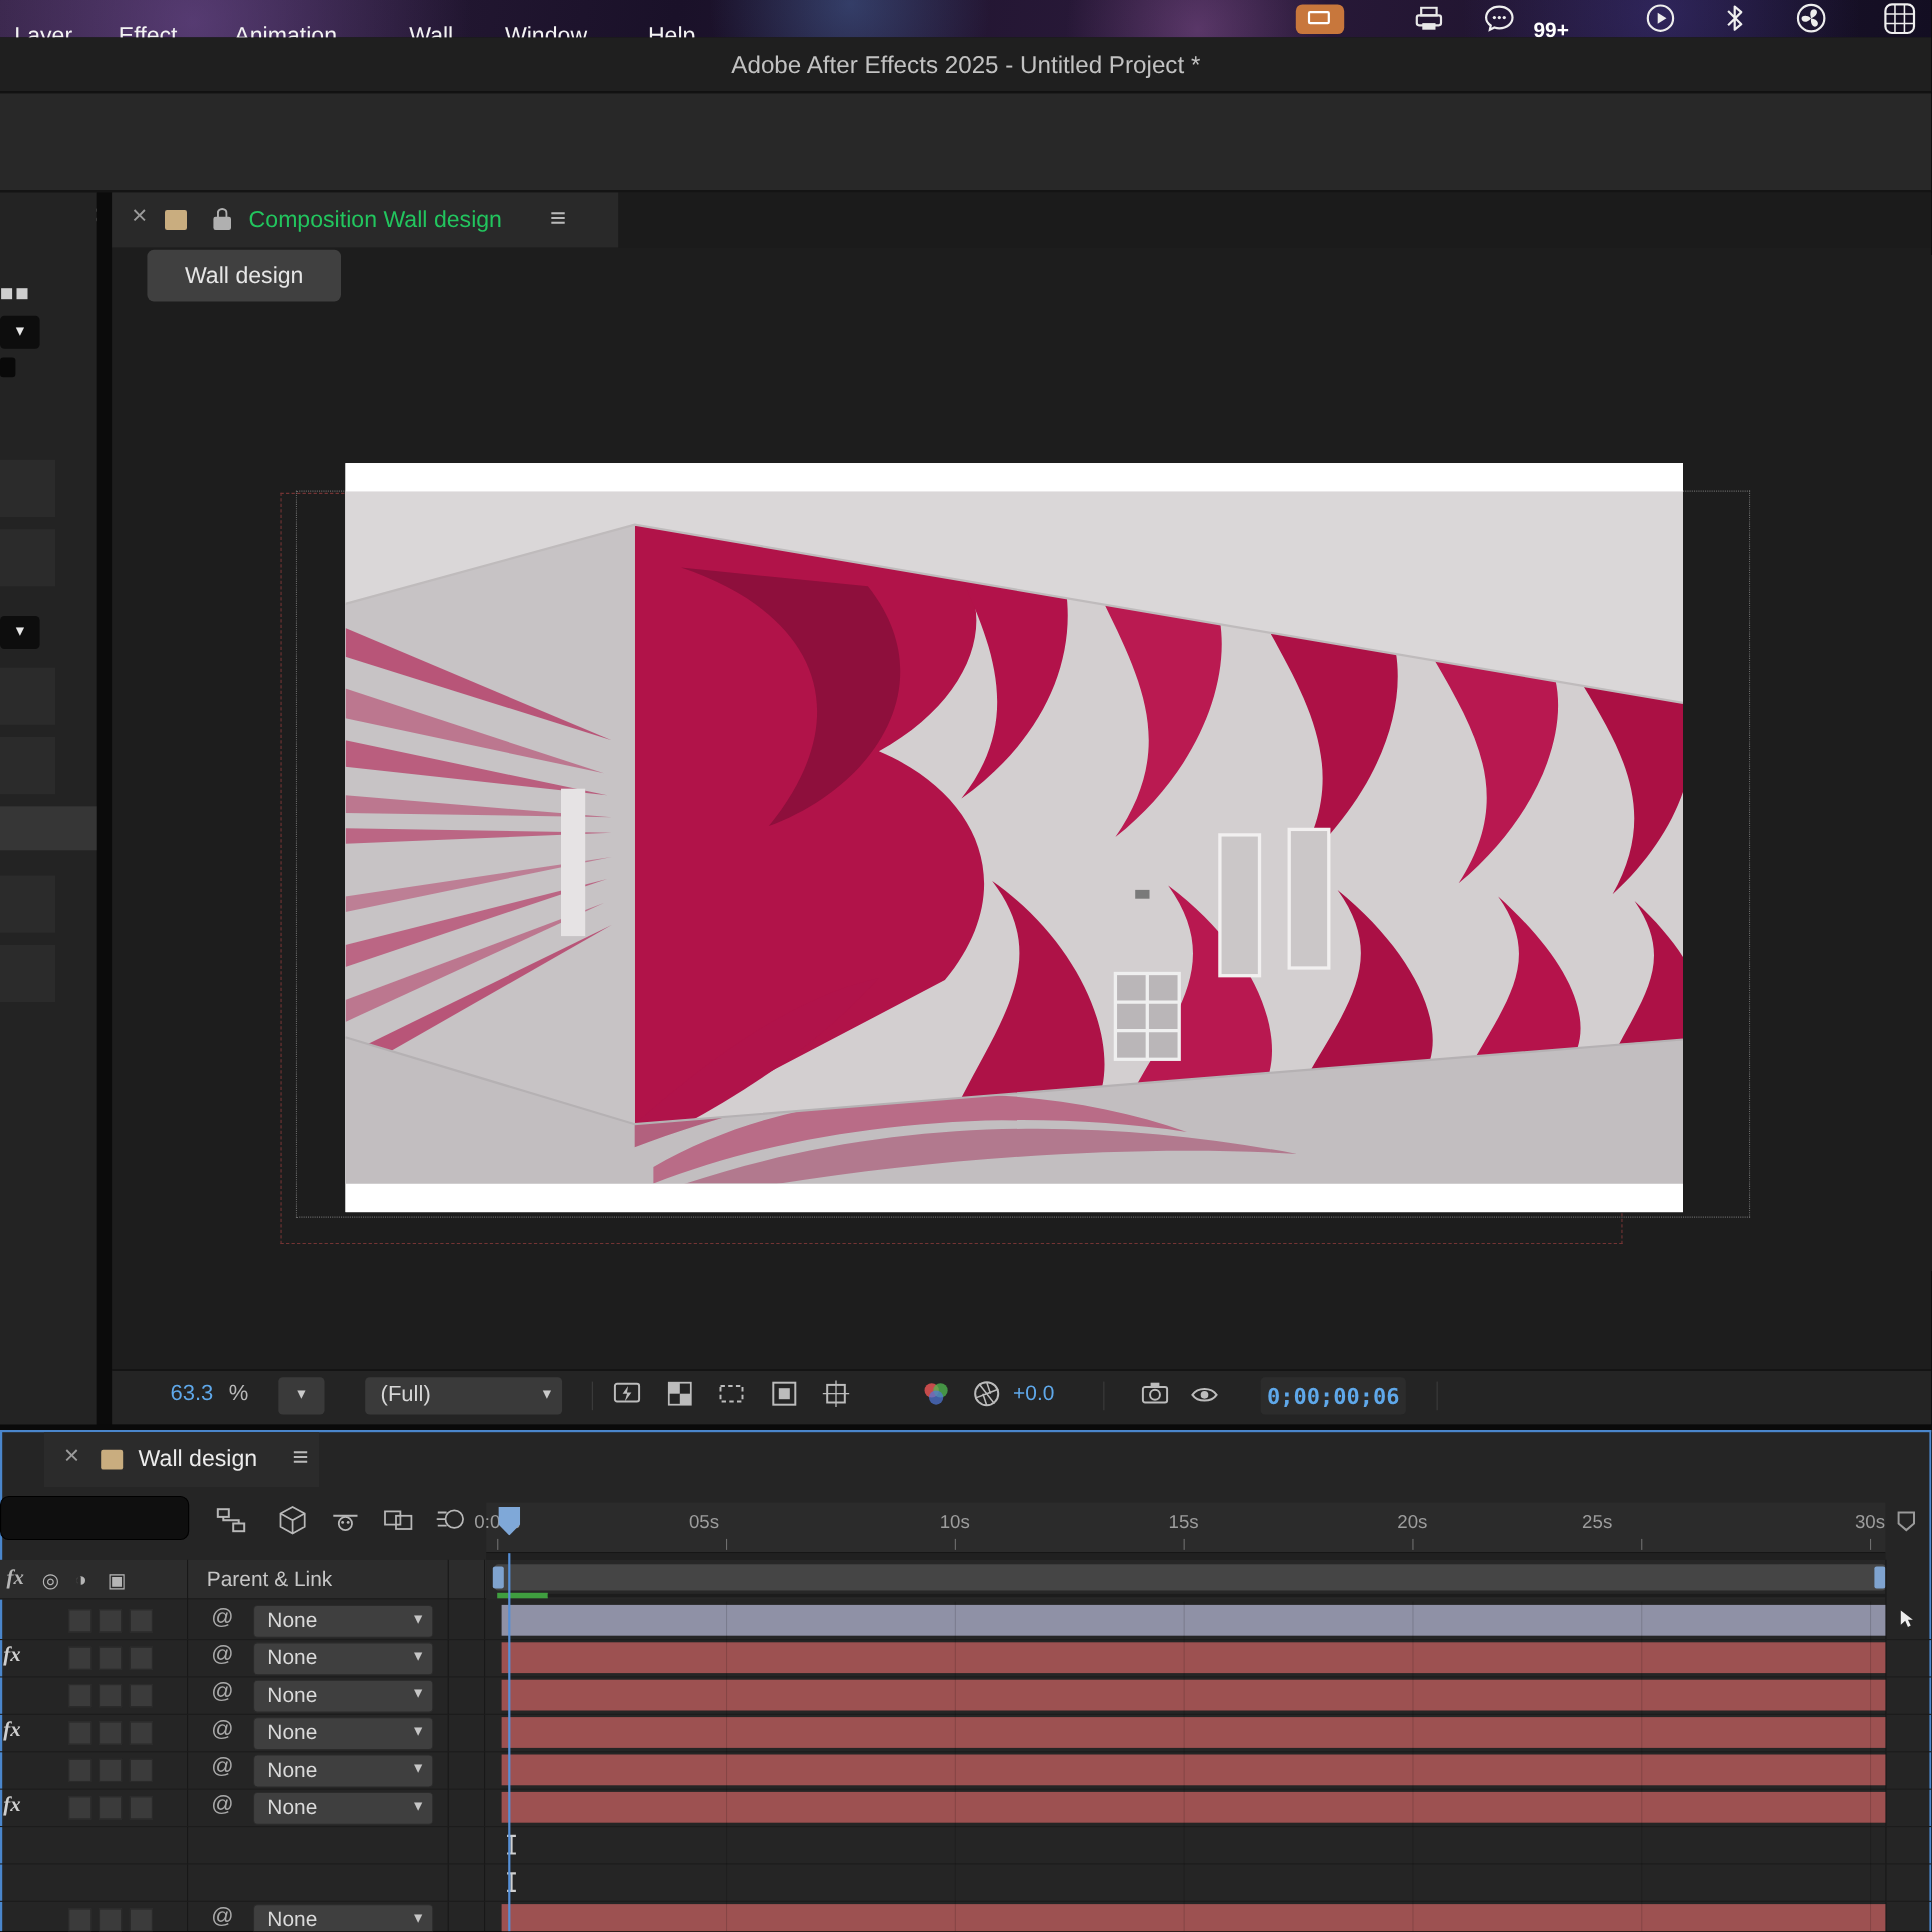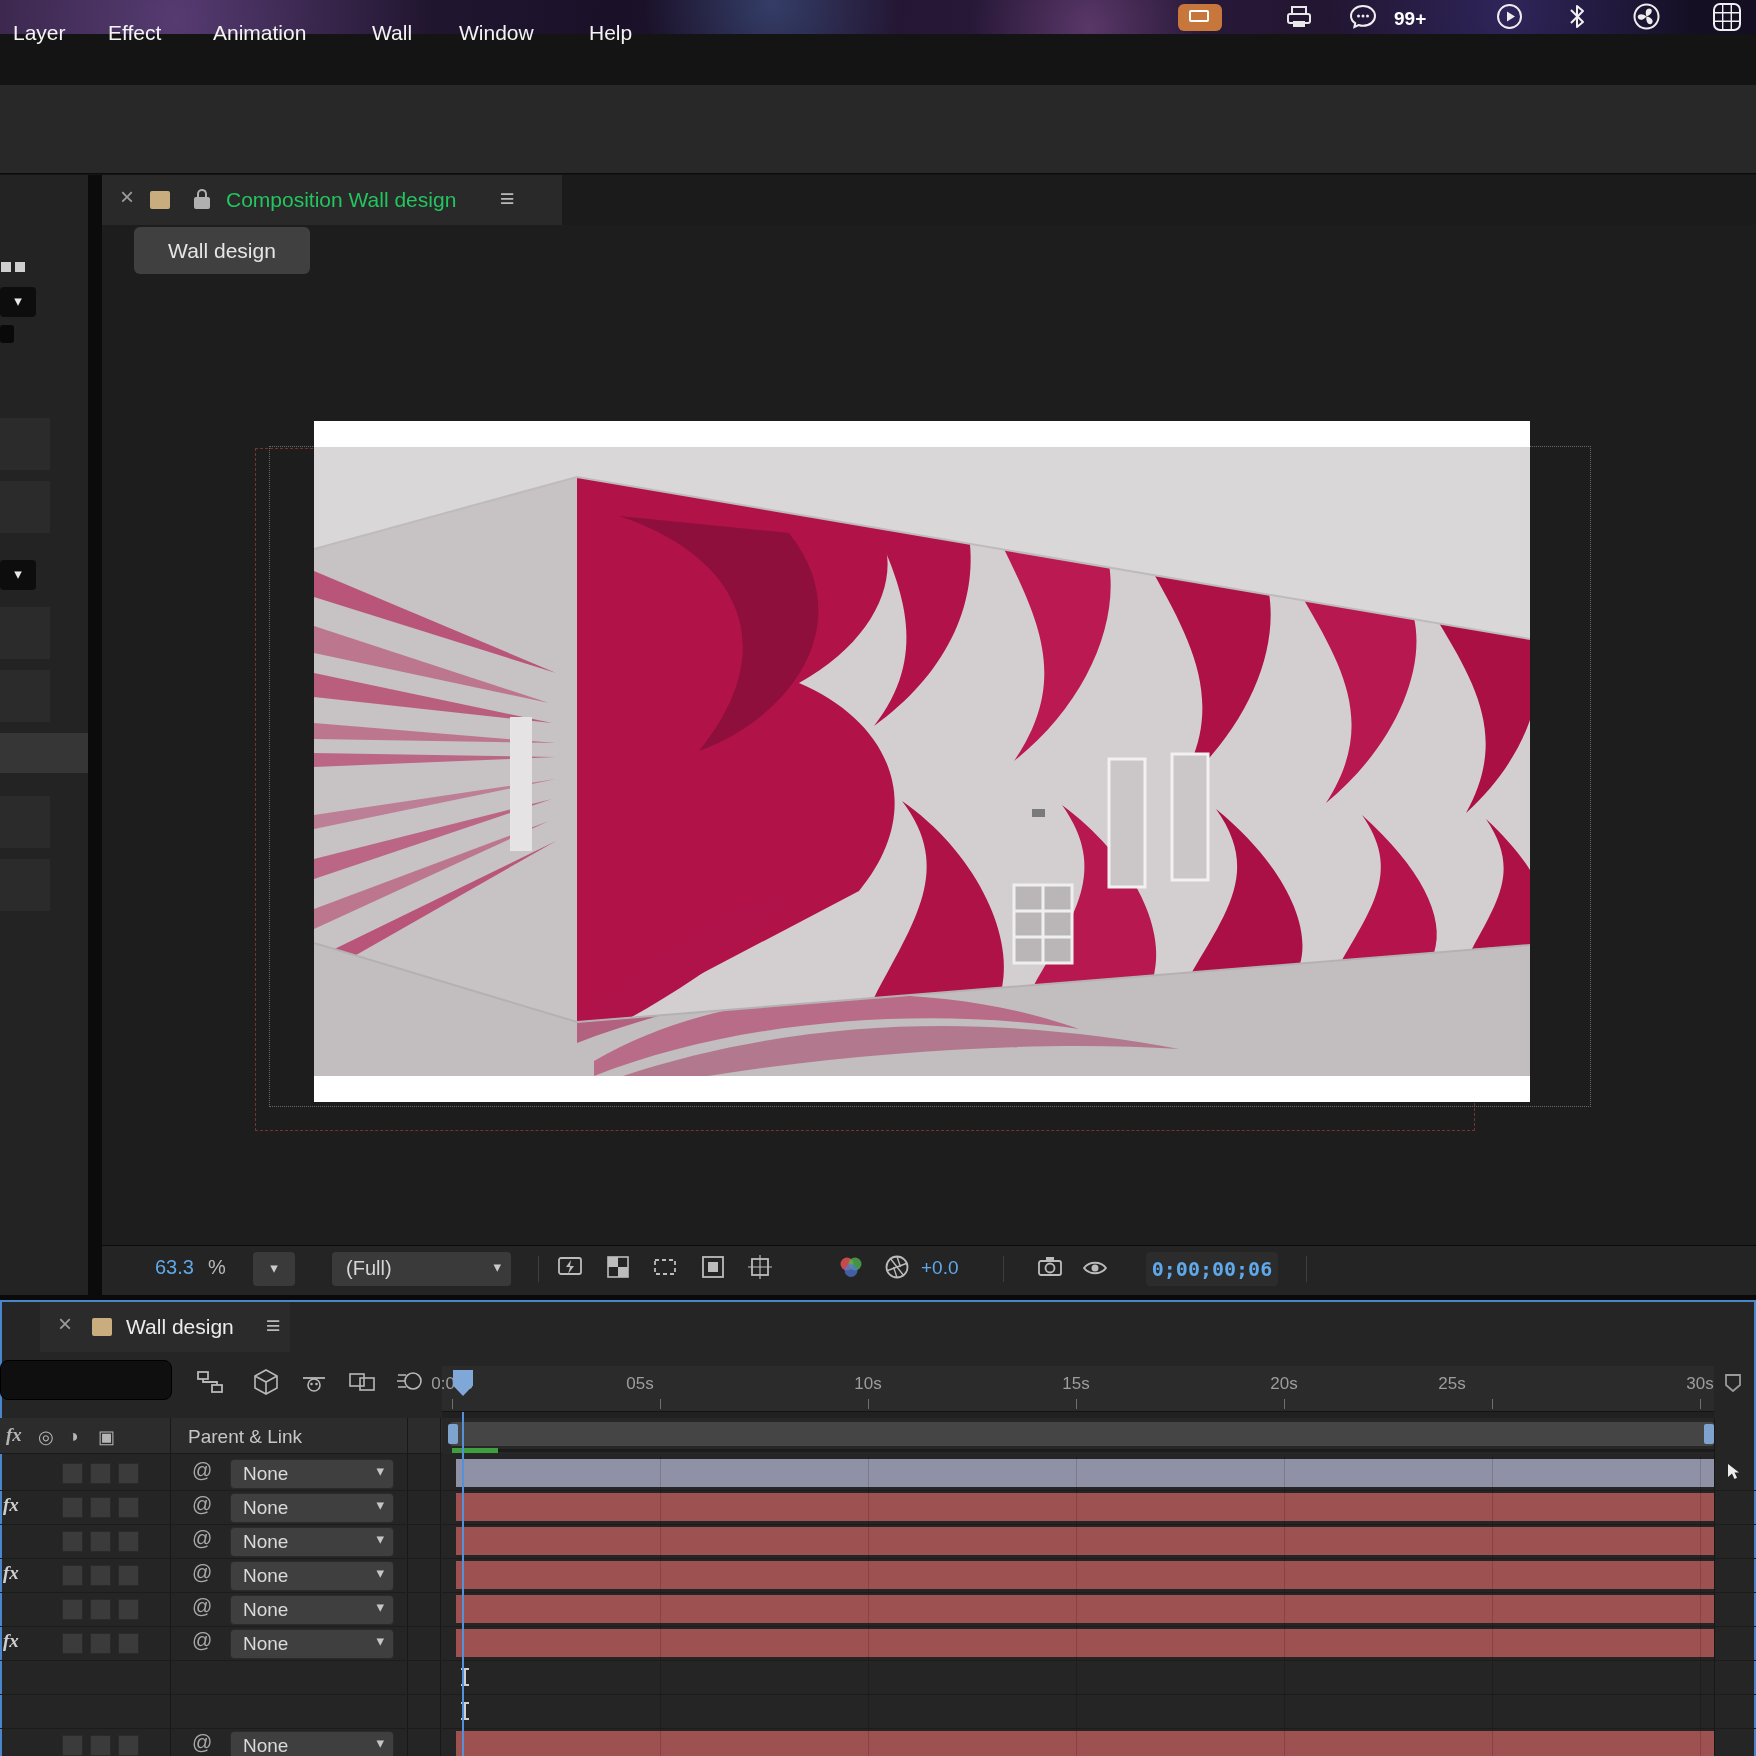--- a/index.html
+++ b/index.html
@@ -52,40 +52,43 @@
       <rect x="6" y="1" width="14" height="7" fill="none" stroke="#e8e8e8" stroke-width="2"></rect>
       <rect x="2" y="8" width="22" height="9" rx="2" fill="none" stroke="#e8e8e8" stroke-width="2"></rect>
       <rect x="7" y="15" width="12" height="6" fill="#e8e8e8"></rect>
     </svg>
     <svg class="ic" style="left:1348px;top:4px" width="30" height="26">
       <path d="M15 2 C8 2 3 6.5 3 12 C3 15 4.6 17.5 7.2 19.2 L6.4 23 L10.6 21 C12 21.5 13.4 21.8 15 21.8 C22 21.8 27 17.3 27 12 C27 6.5 22 2 15 2 Z" fill="none" stroke="#efefef" stroke-width="2"></path>
       <circle cx="10.5" cy="12" r="1.5" fill="#efefef"></circle>
         <circle cx="15" cy="12" r="1.5" fill="#efefef"></circle>
         <circle cx="19.5" cy="12" r="1.5" fill="#efefef"></circle>
     </svg>
-    <span class="abs" style="left:1394px;top:2px;line-height:33px;font-size:19px;font-weight:bold;color:#fff;">99+</span>
+    <span class="abs" style="left:1394px;top:12px;line-height:33px;font-size:19px;font-weight:bold;color:#fff;">99+</span>
     <svg class="ic" style="left:1496px;top:3px" width="27" height="27">
       <circle cx="13.5" cy="13.5" r="11.5" fill="none" stroke="#ededed" stroke-width="2"></circle>
       <polygon points="11,8.5 19,13.5 11,18.5" fill="#ededed"></polygon>
     </svg>
     <svg class="ic" style="left:1564px;top:3px" width="26" height="27">
       <path d="M7 7 L19 19 L13 24 L13 3 L19 8 L7 20" fill="none" stroke="#f0f0f0" stroke-width="2" stroke-linejoin="round"></path>
     </svg>
     <svg class="ic" style="left:1632px;top:2px" width="29" height="29">
       <circle cx="14.5" cy="14.5" r="12" fill="none" stroke="#ededed" stroke-width="2"></circle>
       <path d="M14.5 14.5 C12 8 16 5 19 7 C21 9 19 13 14.5 14.5 Z" fill="#ededed"></path>
       <path d="M14.5 14.5 C12 8 16 5 19 7 C21 9 19 13 14.5 14.5 Z" fill="#ededed" transform="rotate(120 14.5 14.5)"></path>
       <path d="M14.5 14.5 C12 8 16 5 19 7 C21 9 19 13 14.5 14.5 Z" fill="#ededed" transform="rotate(240 14.5 14.5)"></path>
     </svg>
     <svg class="ic" style="left:1712px;top:2px" width="30" height="30">
       <rect x="2" y="2" width="26" height="26" rx="6" fill="none" stroke="#f0f0f0" stroke-width="2"></rect>
       <path d="M10.7 2 V28 M19.3 2 V28 M2 10.7 H28 M2 19.3 H28" stroke="#f0f0f0" stroke-width="1.4" fill="none"></path>
     </svg>
   </div>
 
+  <div class="abs" style="left:0;top:34px;width:1756px;height:50px;background:#1f1f1f;border-bottom:1px solid #0c0c0c;">
+    <div class="abs" style="left:0;top:0;width:100%;text-align:center;line-height:50px;font-size:22px;color:#c2c2c2;">Adobe After Effects 2025 - Untitled Project *</div>
+  </div>
 
   <div class="abs" style="left:0;top:85px;width:1756px;height:89px;background:#282828;border-bottom:1px solid #0c0c0c;">
     <span class="abs" style="left:10px;top:96px;font-size:34px;color:#e6e6e6;font-weight:bold;">T</span>
     <svg class="ic" style="left:66px;top:102px" width="30" height="30" viewBox="0 0 28 28">
       <path d="M21 3 L25 7 L12 20 C10 22 6 23 5 23 C5 22 6 18 8 16 Z" fill="none" stroke="#cdcdcd" stroke-width="1.8"></path>
     </svg>
     <svg class="ic" style="left:118px;top:102px" width="30" height="30" viewBox="0 0 28 28">
       <path d="M10 3 h8 v6 c0 2 -1 3 -2 4 h-4 c-1 -1 -2 -2 -2 -4 Z M5 17 h18 v4 h-18 Z M5 24 h18" fill="none" stroke="#cdcdcd" stroke-width="1.8"></path>
     </svg>
     <svg class="ic" style="left:168px;top:102px" width="30" height="30" viewBox="0 0 28 28">

